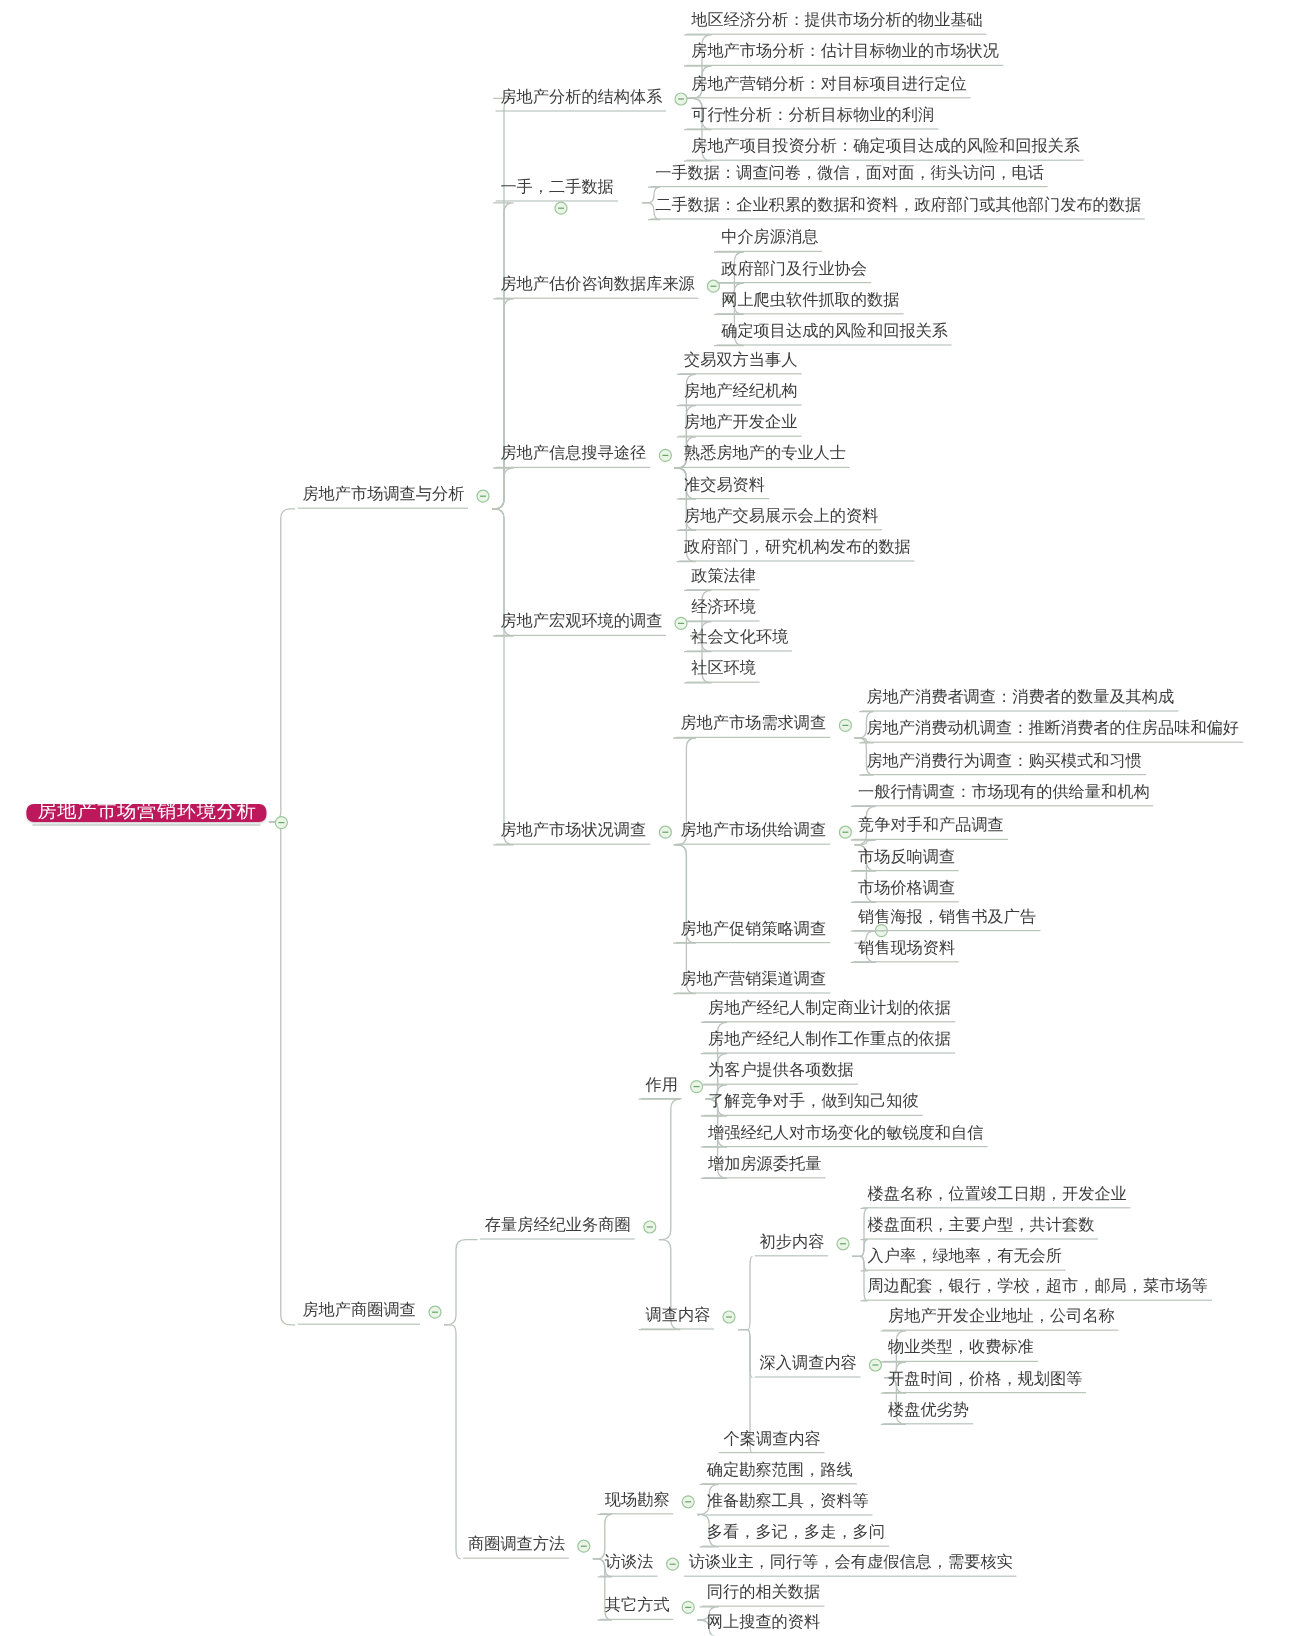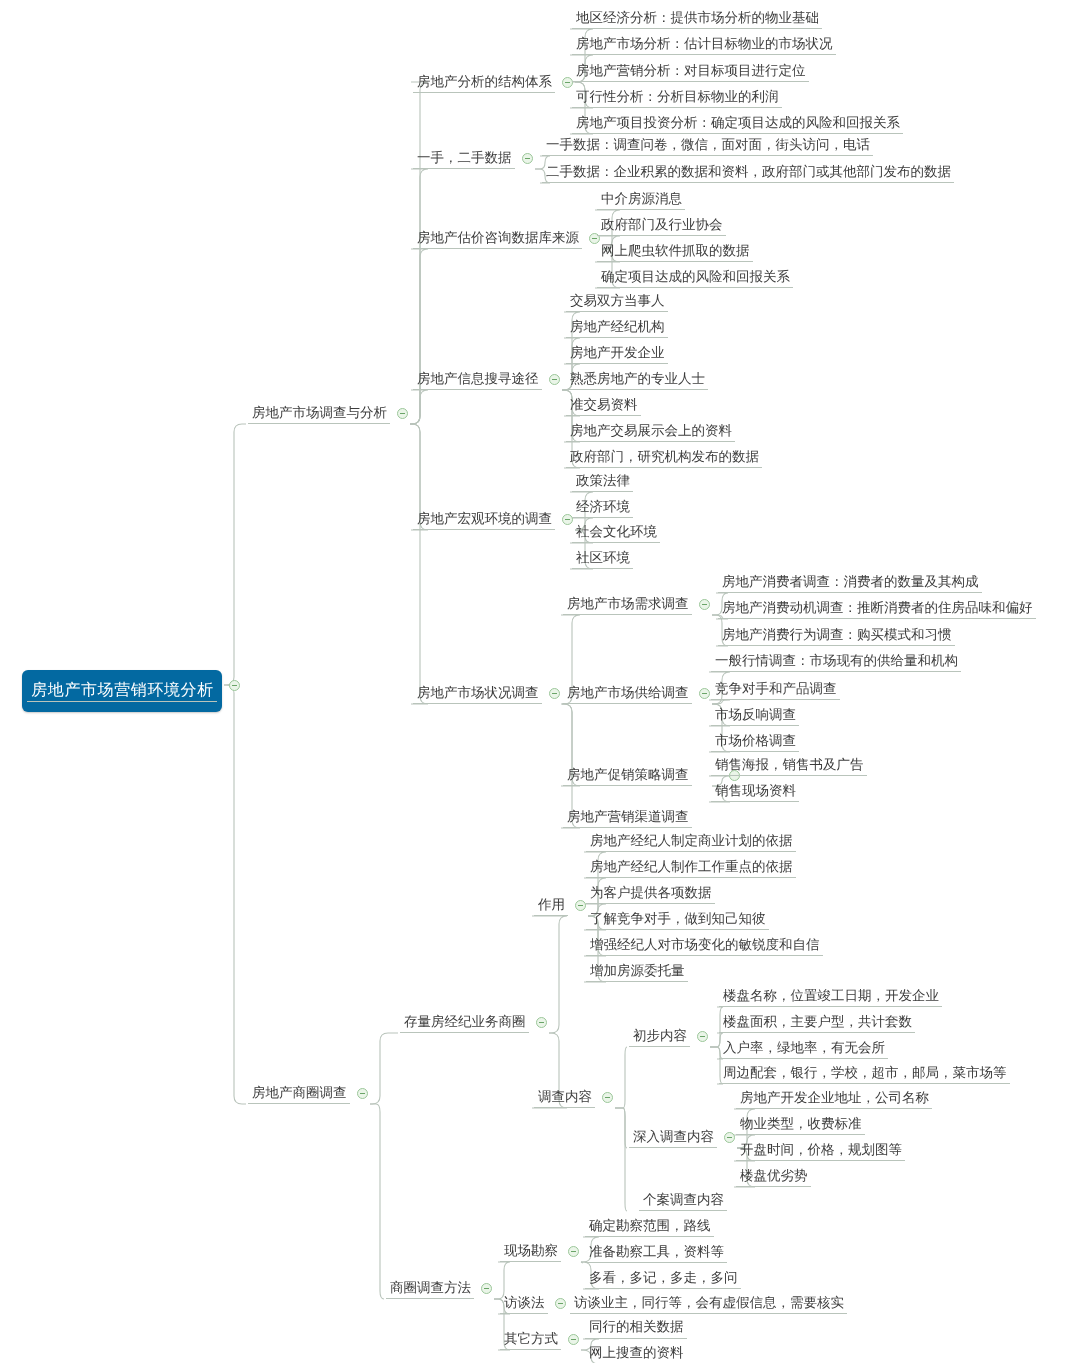--- a/index.html
+++ b/index.html
@@ -28,24 +28,24 @@
   }
   .node {
     position: absolute;
     white-space: nowrap;
     display: flex;
     align-items: center;
     height: 22px;
   }
   
   .node.root {
-    background: #0369a1;
+    background: #be185d;
     border-radius: 6px;
     padding: 0 14px;
-    height: 42px;
+    height: 15px;
     box-shadow: 0 1px 2px rgba(0,0,0,0.22);
   }
   .node.root .label {
     color: #ffffff;
     font-size: 16px;
     letter-spacing: 0.6px;
   }
   
   .node .label {
     color: #3c3c3c;
@@ -186,21 +186,21 @@
       </div>
       <div class="node leaf" style="left: 572px; top: 60px;">
         <span class="label">房地产营销分析：对目标项目进行定位</span>
       </div>
       <div class="node leaf" style="left: 572px; top: 86px;">
         <span class="label">可行性分析：分析目标物业的利润</span>
       </div>
       <div class="node leaf" style="left: 572px; top: 112px;">
         <span class="label">房地产项目投资分析：确定项目达成的风险和回报关系</span>
       </div>
-      <div class="node branch" style="left: 413px; top: 147px;">
+      <div class="node branch" style="left: 413px; top: 147px; flex-direction: column;">
         <span class="label">一手，二手数据</span>
         <span class="toggle"></span>
       </div>
       <div class="node leaf" style="left: 542px; top: 134px;">
         <span class="label">一手数据：调查问卷，微信，面对面，街头访问，电话</span>
       </div>
       <div class="node leaf" style="left: 542px; top: 161px;">
         <span class="label">二手数据：企业积累的数据和资料，政府部门或其他部门发布的数据</span>
       </div>
       <div class="node branch" style="left: 413px; top: 227px;">
@@ -361,21 +361,21 @@
       </div>
       <div class="node leaf" style="left: 736px; top: 1113px;">
         <span class="label">物业类型，收费标准</span>
       </div>
       <div class="node leaf" style="left: 736px; top: 1139px;">
         <span class="label">开盘时间，价格，规划图等</span>
       </div>
       <div class="node leaf" style="left: 736px; top: 1165px;">
         <span class="label">楼盘优劣势</span>
       </div>
-      <div class="node branch" style="left: 639px; top: 1189px;">
+      <div class="node branch" style="left: 599px; top: 1189px;">
         <span class="label">个案调查内容</span>
       </div>
       <div class="node branch" style="left: 386px; top: 1277px;">
         <span class="label">商圈调查方法</span>
         <span class="toggle"></span>
       </div>
       <div class="node branch" style="left: 500px; top: 1240px;">
         <span class="label">现场勘察</span>
         <span class="toggle"></span>
       </div>

